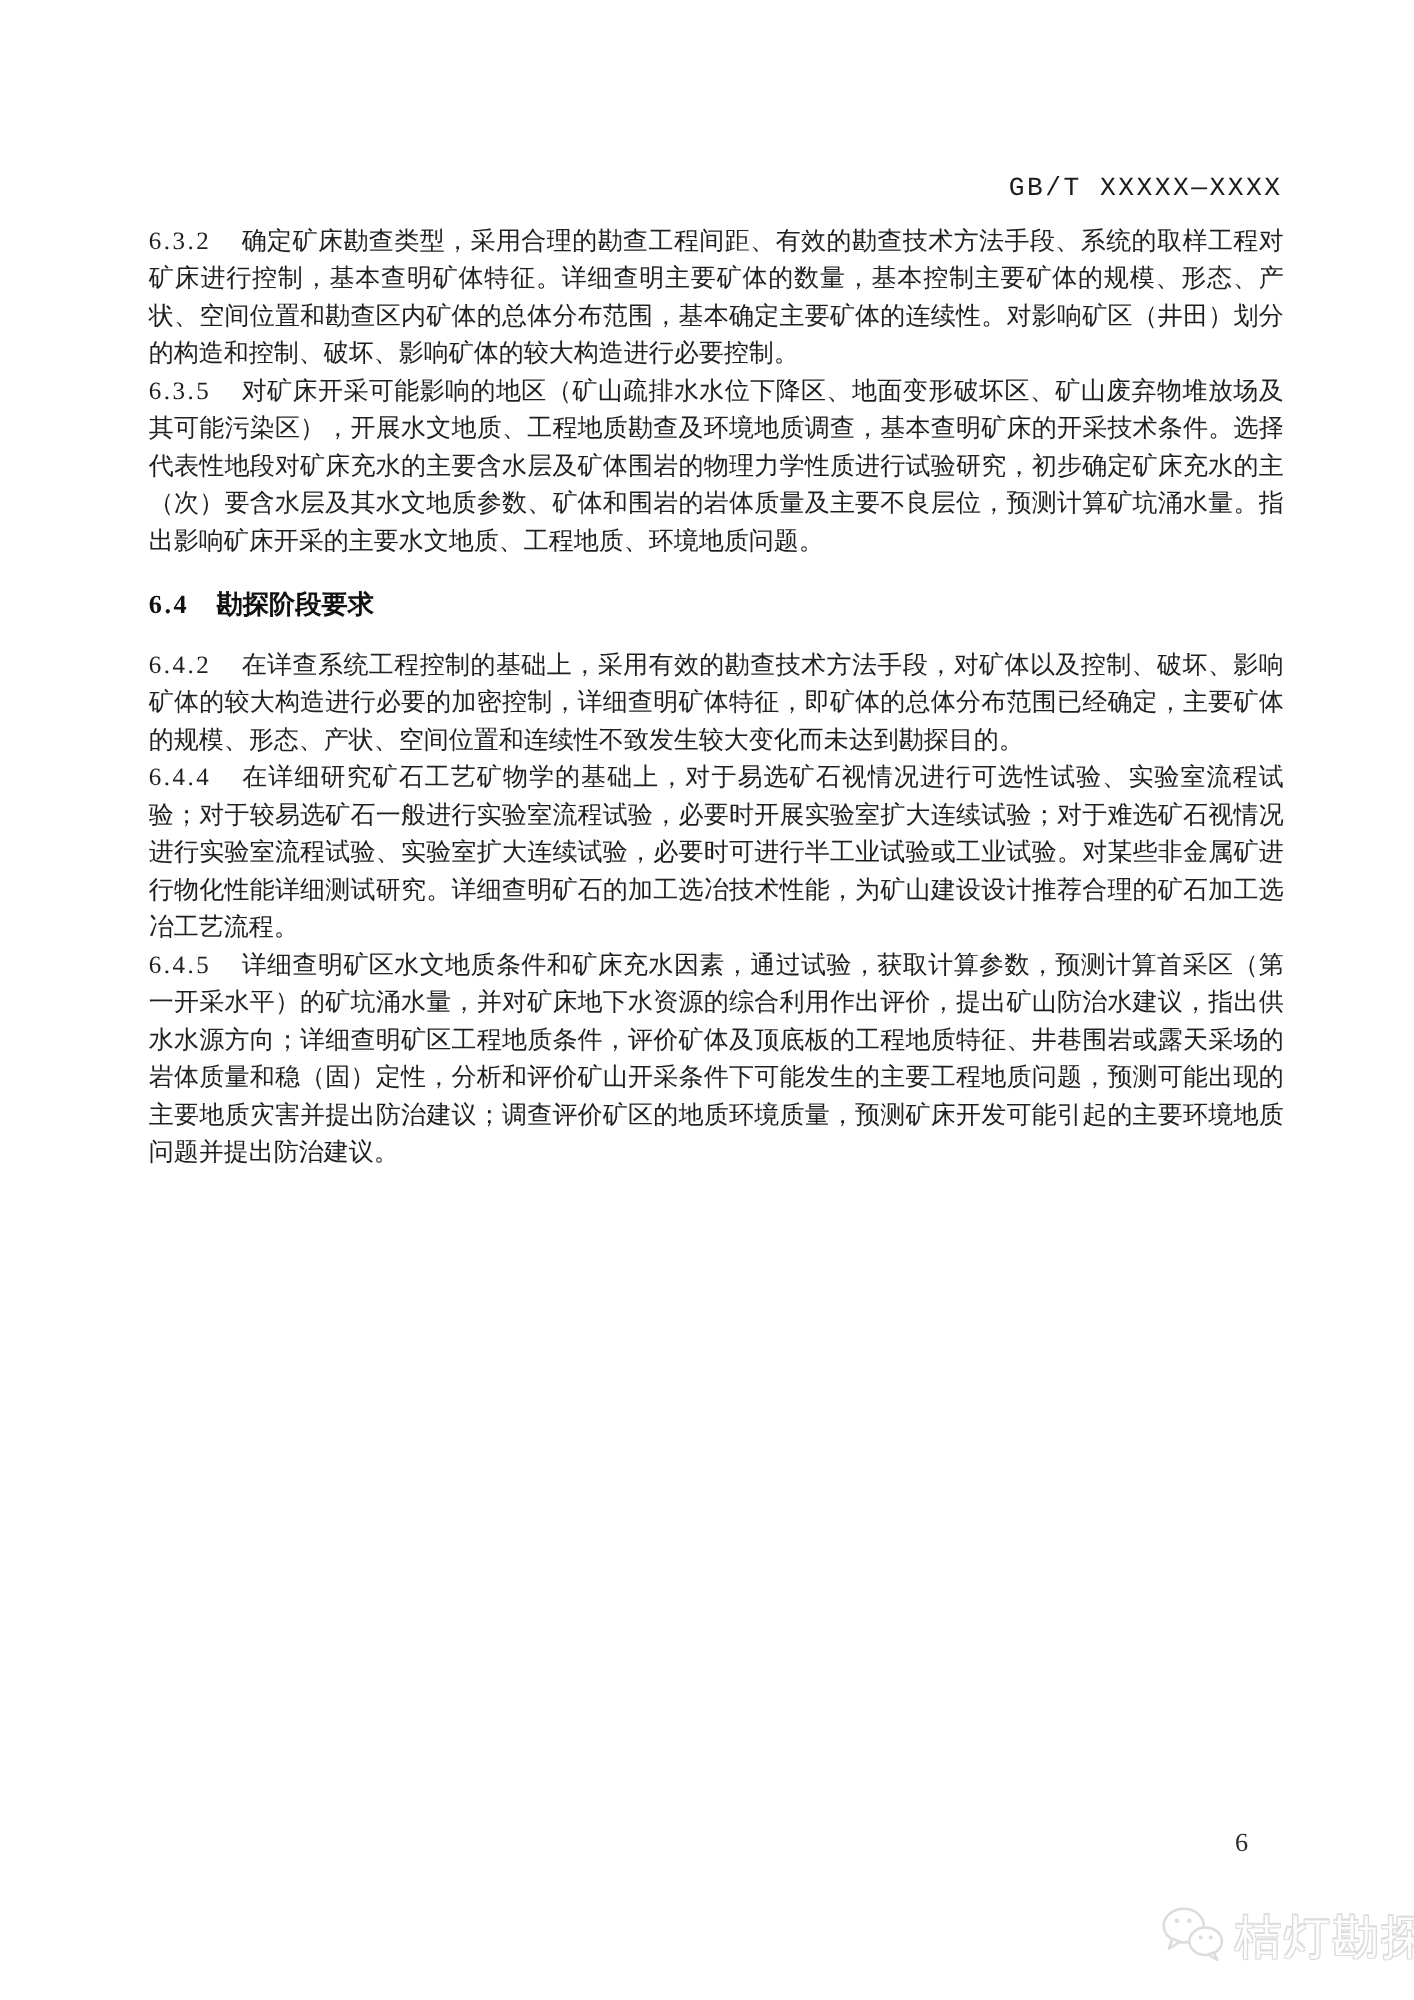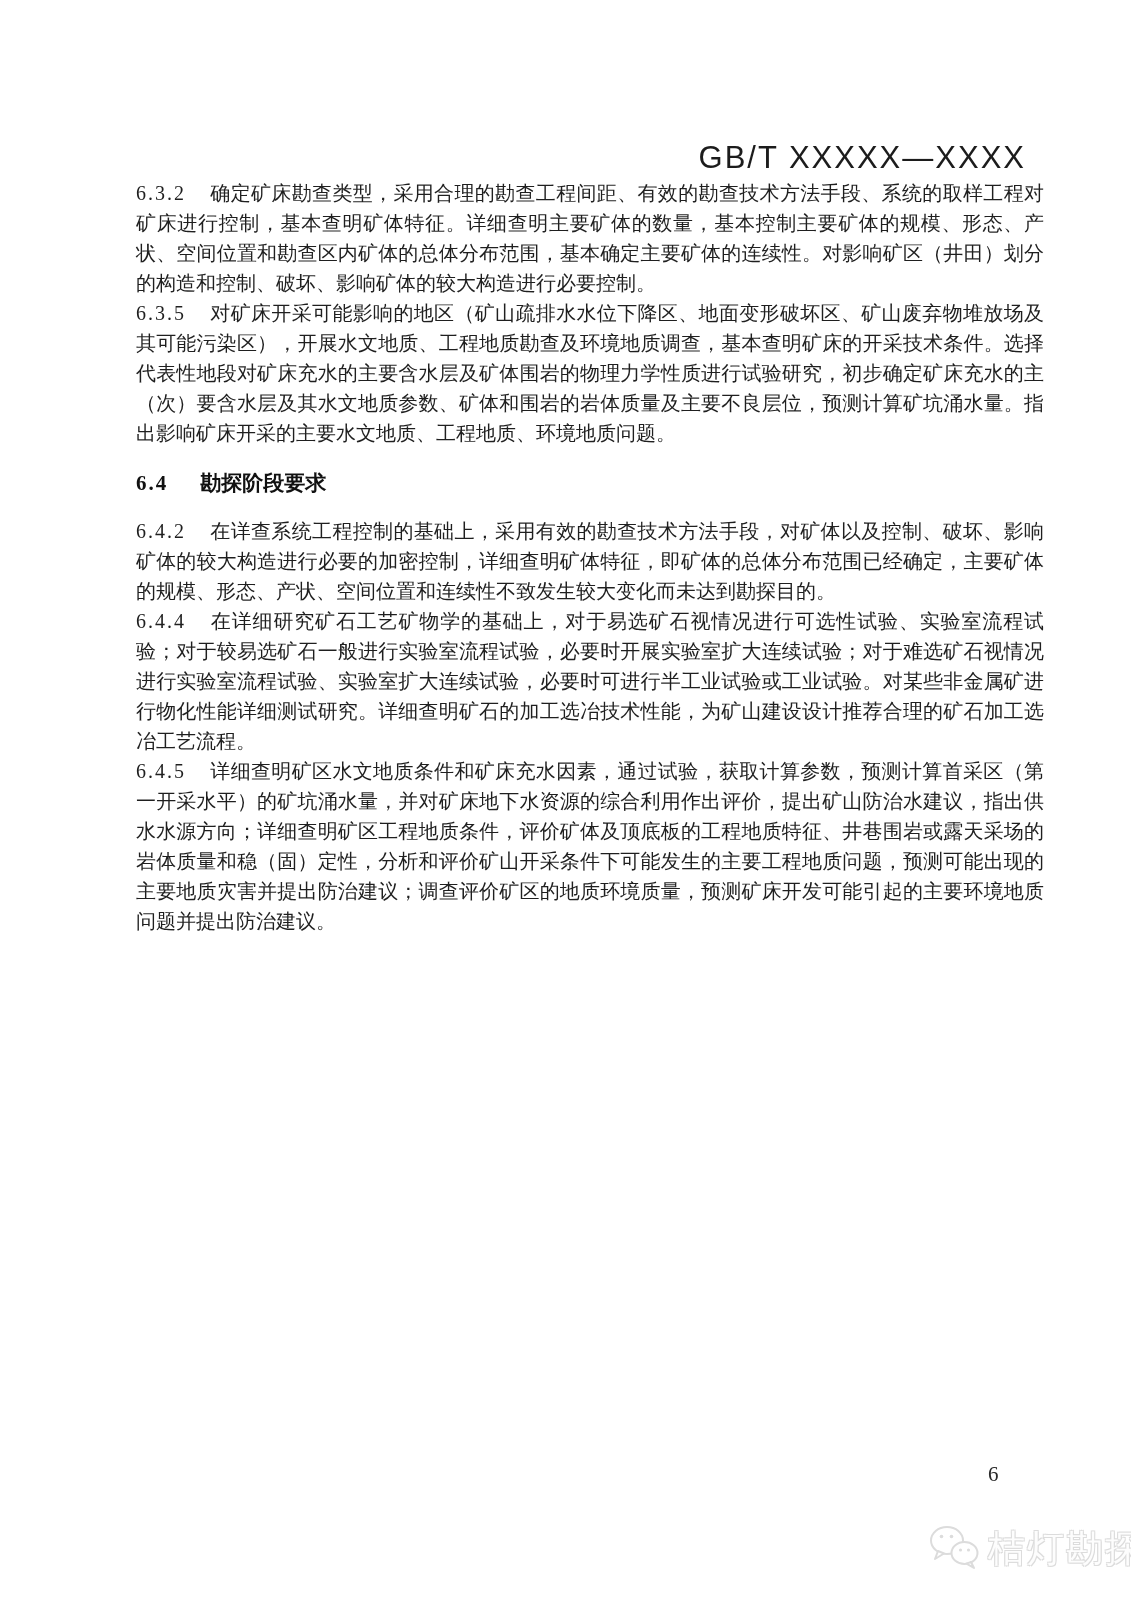--- a/index.html
+++ b/index.html
@@ -18,30 +18,30 @@
   .page {
     position: absolute;
     left: 118px;
     top: 0;
     width: 908px;
   }
   .std-header {
     position: absolute;
     top: 140px;
     right: 0;
-    font-family: Liberation Sans, sans-serif;
-    font-size: 31px;
+    font-family: Liberation Mono, monospace;
+    font-size: 21px;
     letter-spacing: 2px;
     color: #1c1c1c;
     white-space: nowrap;
   }
   .body-text {
     position: absolute;
     top: 178px;
-    left: 18px;
+    left: 1px;
     width: 908px;
   }
   p.para {
     margin: 0;
     font-size: 20px;
     line-height: 30px;
     text-align: justify;
     text-justify: inter-ideograph;
     color: #1f1f1f;
   }
@@ -53,21 +53,21 @@
   .section-heading {
     margin: 20px 0 18px 0;
     font-family: "Liberation Sans", "DejaVu Sans", sans-serif;
     font-weight: bold;
     font-size: 21px;
     line-height: 30px;
     color: #111111;
   }
   .section-heading .sec-num {
     letter-spacing: 2px;
-    margin-right: 32px;
+    margin-right: 22px;
     font-family: "Liberation Serif", "DejaVu Serif", serif;
     font-weight: bold;
   }
   .page-number {
     position: absolute;
     left: 988px;
     top: 1462px;
     font-size: 21px;
     color: #2a2a2a;
   }

